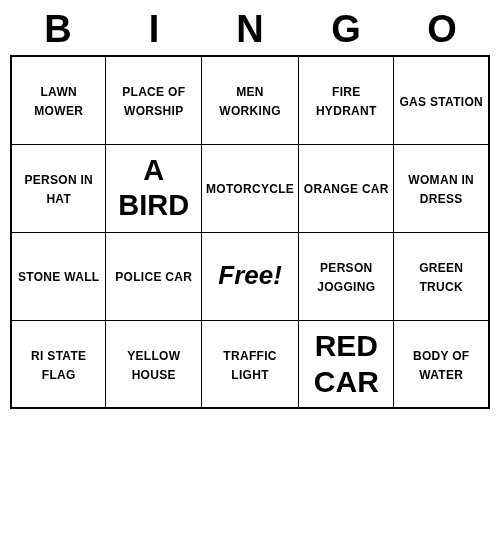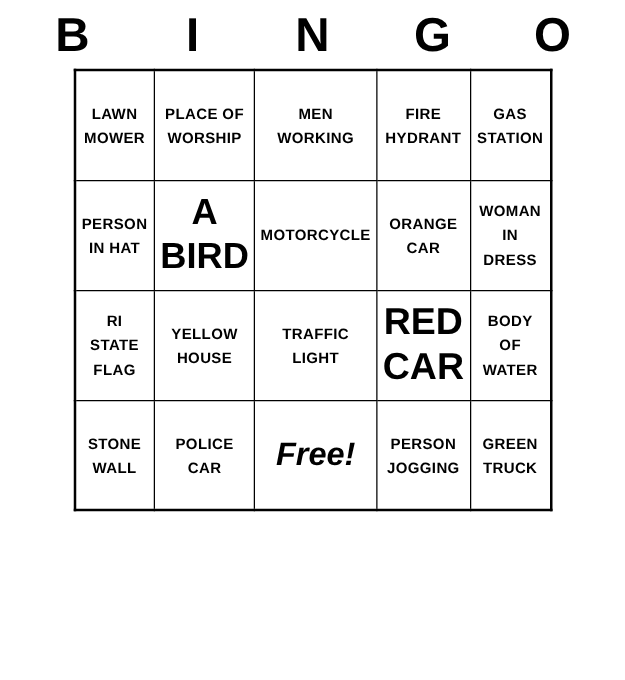--- a/index.html
+++ b/index.html
@@ -20,21 +20,21 @@
       padding: 8px 0 4px 0;
     }
     .bingo-letter {
       font-size: 38px;
       font-weight: bold;
       width: 80px;
       text-align: center;
     }
     .bingo-grid {
       border: 2px solid #000;
-      width: 383px;
+      width: 480px;
       border-collapse: collapse;
     }
     .bingo-grid td {
       border: 1.5px solid #000;
       width: 96px;
       height: 88px;
       text-align: center;
       vertical-align: middle;
       padding: 4px;
       line-height: 1.2;
@@ -80,27 +80,27 @@
         <td><span class="cell-text">GAS STATION</span></td>
       </tr>
       <tr>
         <td><span class="cell-text">PERSON IN HAT</span></td>
         <td><span class="cell-large">A BIRD</span></td>
         <td><span class="cell-text">MOTORCYCLE</span></td>
         <td><span class="cell-text">ORANGE CAR</span></td>
         <td><span class="cell-text">WOMAN IN DRESS</span></td>
       </tr>
       <tr>
+        <td><span class="cell-text">STONE WALL</span></td>
+        <td><span class="cell-text">POLICE CAR</span></td>
+        <td><span class="cell-free">Free!</span></td>
+        <td><span class="cell-text">PERSON JOGGING</span></td>
+        <td><span class="cell-text">GREEN TRUCK</span></td>
+      </tr>
+      <tr>
         <td><span class="cell-text">RI STATE FLAG</span></td>
         <td><span class="cell-text">YELLOW HOUSE</span></td>
         <td><span class="cell-text">TRAFFIC LIGHT</span></td>
         <td><span class="cell-xlarge">RED CAR</span></td>
         <td><span class="cell-text">BODY OF WATER</span></td>
       </tr>
-      <tr>
-        <td><span class="cell-text">STONE WALL</span></td>
-        <td><span class="cell-text">POLICE CAR</span></td>
-        <td><span class="cell-free">Free!</span></td>
-        <td><span class="cell-text">PERSON JOGGING</span></td>
-        <td><span class="cell-text">GREEN TRUCK</span></td>
-      </tr>
     </tbody>
 </table>
 
 </body></html>

